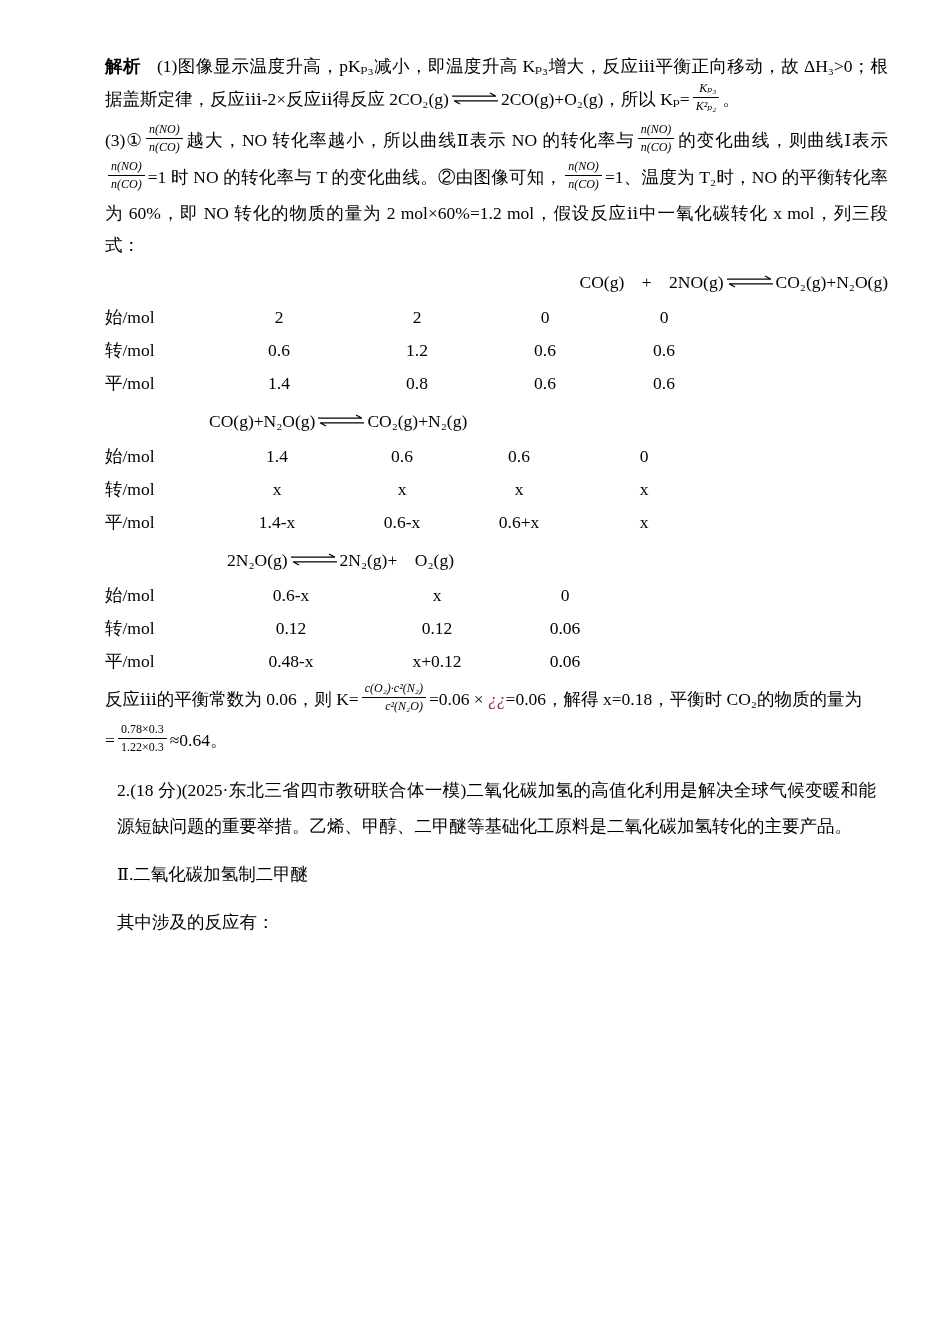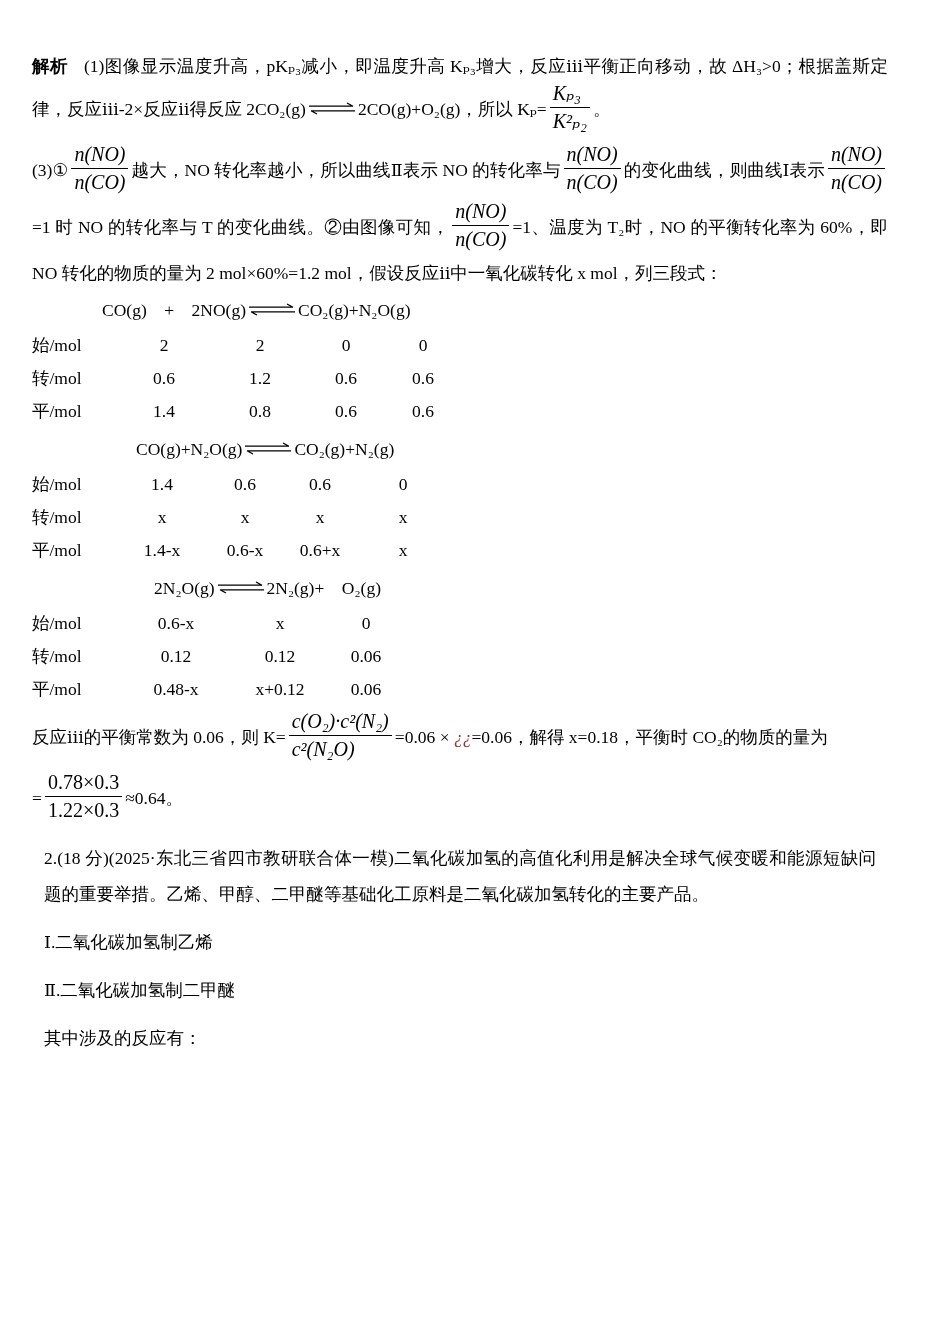--- a/index.html
+++ b/index.html
@@ -1,49 +1,49 @@
 <!DOCTYPE html>
 <html><head>
 <meta charset="utf-8">
 <style>
   html,body { margin:0; padding:0; background:#ffffff; }
   body {
     width:950px; height:1344px; overflow:hidden;
     font-family:"Liberation Serif","DejaVu Serif",serif;
     font-size:17.5px; color:#000;
   }
-  .page { padding:50px 62px 0 32px; }
+  .page { padding:50px 62px 0 105px; }
   .para { margin:0 0 4px 0; line-height:32px; text-align:justify; }
   .qblock .para { line-height:36px; text-align:left; margin:12px; }
   .bold { font-weight:bold; margin-right:16px; }
 
   
   .frac {
-    display:inline-block; vertical-align:middle; text-align:left;
-    line-height:1.25; font-size:20px; margin:2px 3px; position:relative; top:-3px;
+    display:inline-block; vertical-align:middle; text-align:right;
+    line-height:1.25; font-size:12px; margin:2px 3px; position:relative; top:-3px;
   }
   .frac .num { display:block; border-bottom:1.2px solid #000; padding:0 3px 1px 3px; }
   .frac .den { display:block; padding:1px 3px 0 3px; }
   .frac.math { font-style:italic; }
 
   
   .eqarr { display:inline-block; vertical-align:middle; margin:0 2px; position:relative; top:-2px; }
 
   .red-artifact { color:#943634; font-style:italic; }
 
   
   .tbl { margin:2px 0 4px 0; }
   .tbl-header { line-height:34px; }
-  .trow { display:grid; line-height:33px; }
+  .trow { display:grid; line-height:33px;gap:42px; }
   .t1 .trow { grid-template-columns:84px 96px 96px 76px 78px; }
   .t2 .trow { grid-template-columns:84px 92px 74px 76px 90px; }
   .t3 .trow { grid-template-columns:84px 120px 88px 84px; }
   .trow .lbl { text-align:left; }
   .trow .val { text-align:center; }
-  .h-t1 { margin-left:70px; }
+  .h-t1 { margin-left:70px;text-align:right; }
   .h-t2 { margin-left:104px; }
   .h-t3 { margin-left:122px; }
 
   .blank { display:inline-block; border-bottom:1.2px solid #000; height:1.05em; vertical-align:baseline; }
   .blank-long { width:118px; }
   .blank-short { width:58px; }
 </style>
 </head>
 <body>
 
@@ -155,23 +155,20 @@
 
   <p class="para">
     <span>=</span><span class="frac"><span class="num">0.78×0.3</span><span class="den">1.22×0.3</span></span><span>≈0.64。</span>
   </p>
 
   <div class="qblock">
     <p class="para" style="text-align:justify;">
       <span>2.(18 分)(2025·东北三省四市教研联合体一模)二氧化碳加氢的高值化利用是解决全球气候变暖和能源短缺问题的重要举措。乙烯、甲醇、二甲醚等基础化工原料是二氧化碳加氢转化的主要产品。</span>
     </p>
     <p class="para">
-      <span>Ⅰ.二氧化碳加氢制乙烯</span>
-    </p>
-    <p class="para">
       <span>Ⅱ.二氧化碳加氢制二甲醚</span>
     </p>
     <p class="para">
       <span>其中涉及的反应有：</span>
     </p>
   </div>
 
 </div>
 
 </body></html>

